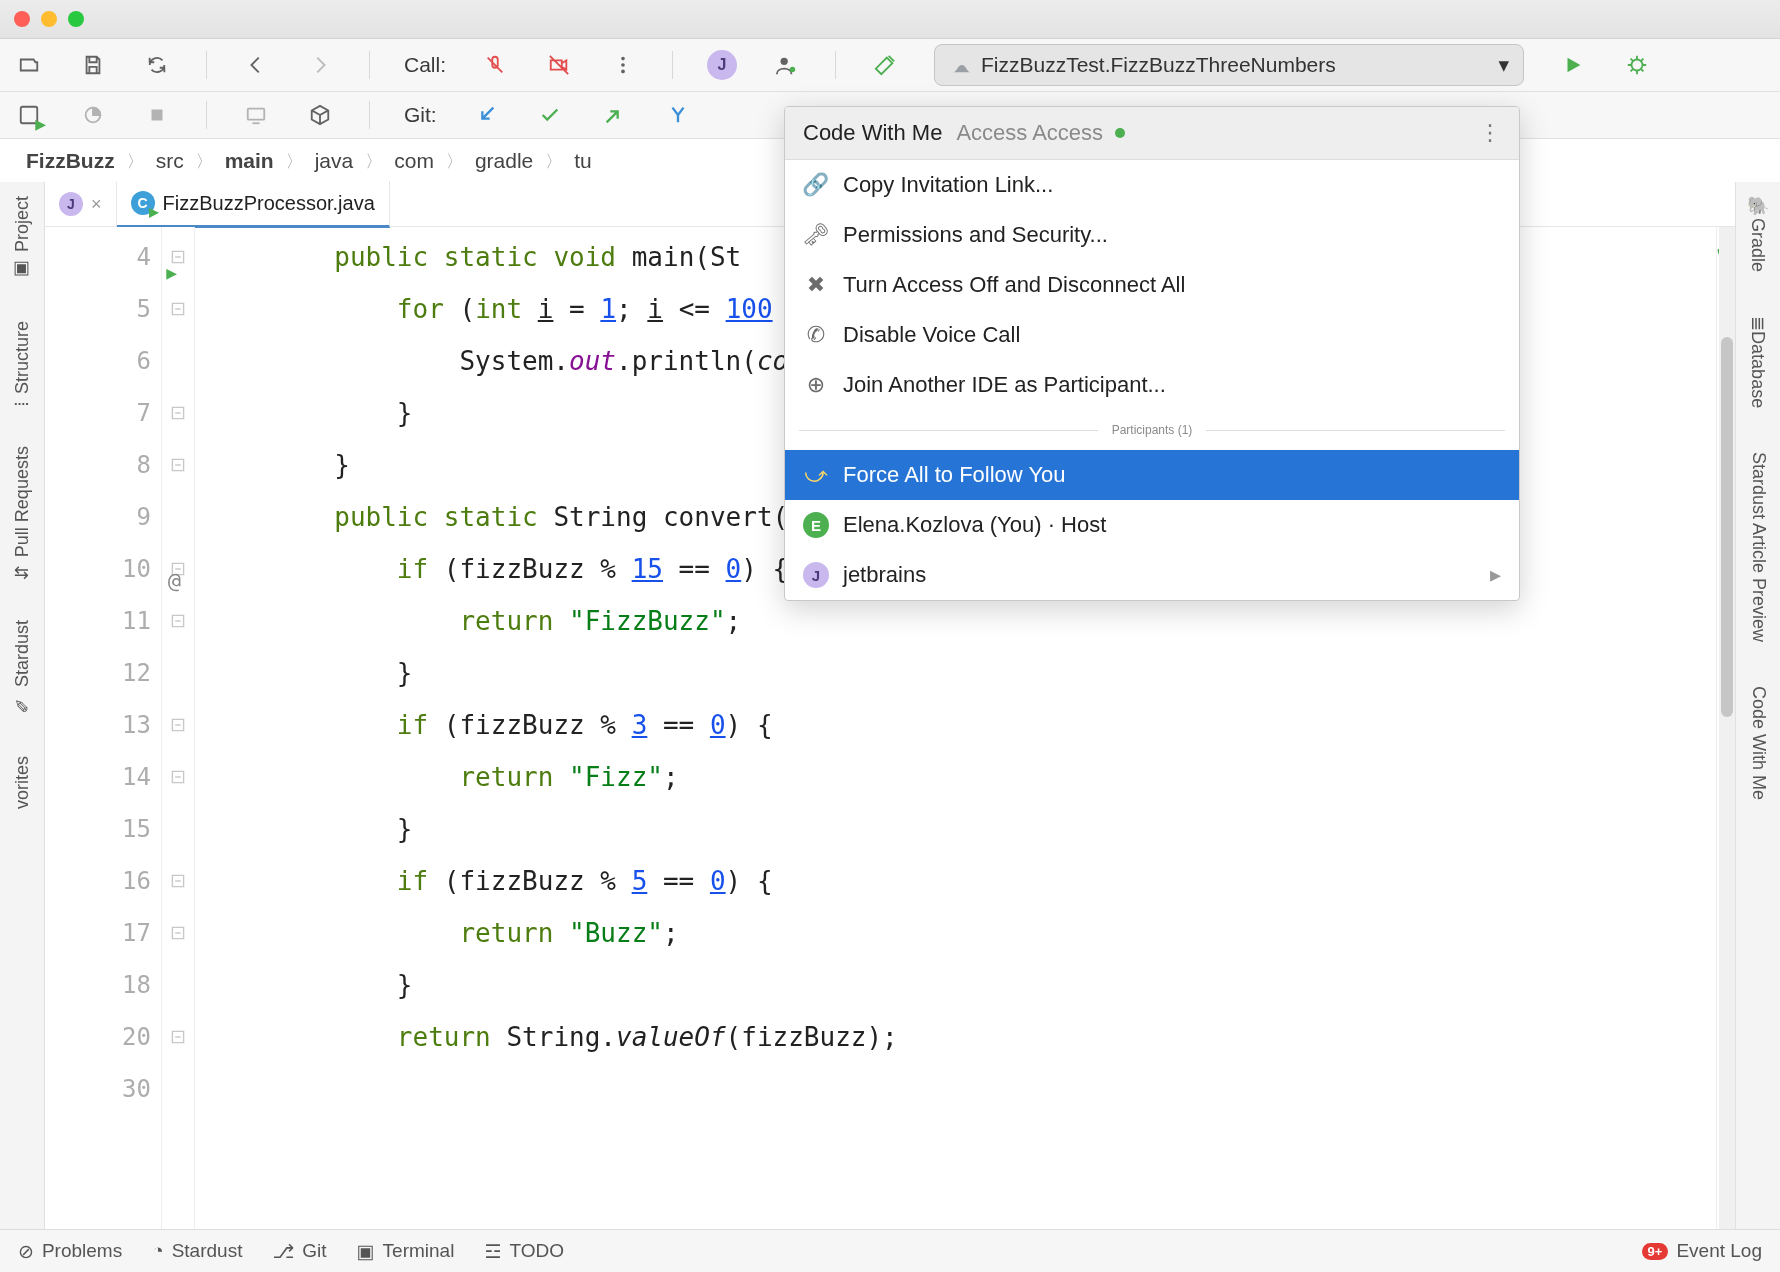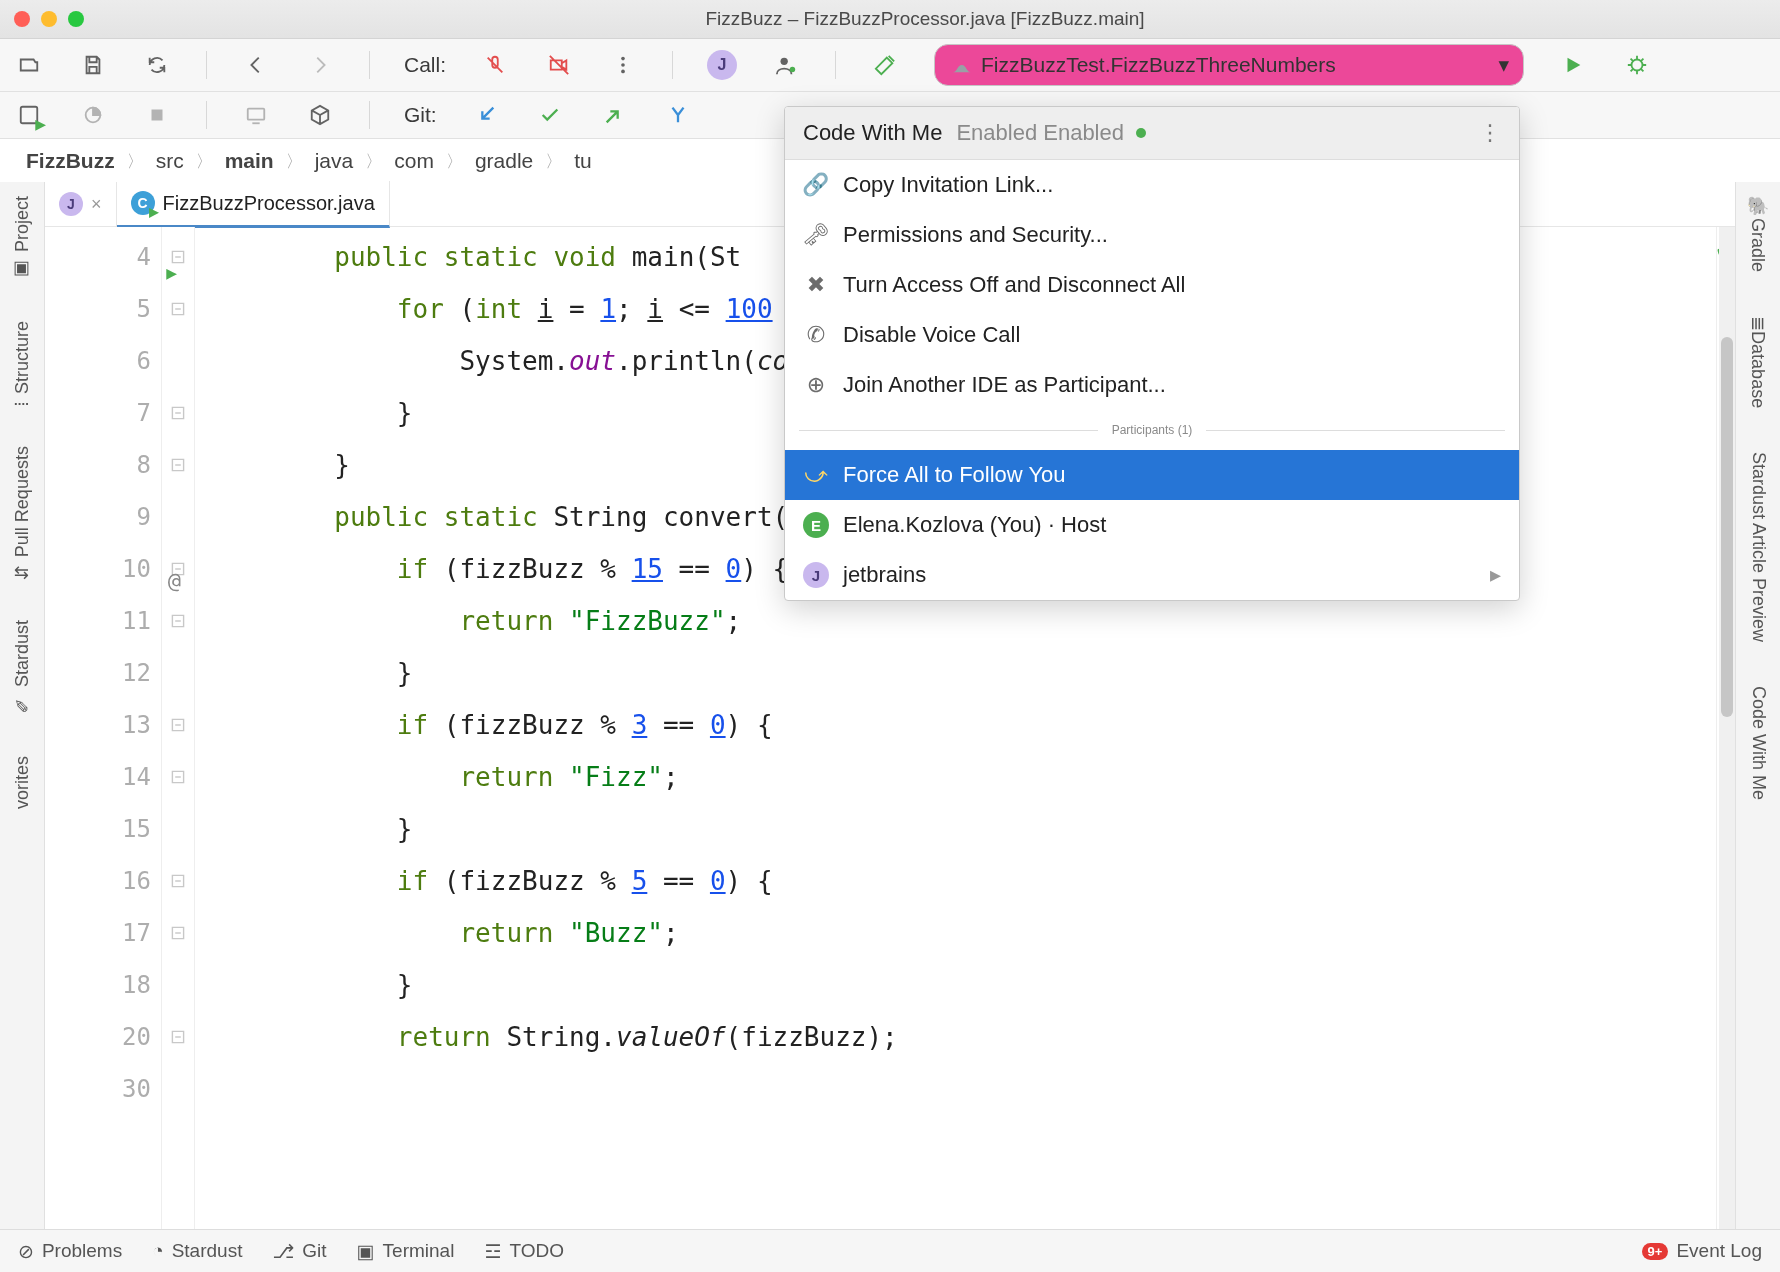--- a/index.html
+++ b/index.html
@@ -14,21 +14,21 @@
 .traffic .g{background:#28c840}
 .title{flex:1;text-align:center;font-size:19px;color:#4a4a4a}
 
 
 .toolbar{height:52px;background:#f7f7f7;border-bottom:1px solid #e1e1e1;display:flex;align-items:center;padding:0 14px;gap:34px}
 .toolbar.tb2{height:46px}
 .tbtn{width:30px;height:30px;display:flex;align-items:center;justify-content:center;color:#636363}
 .tbtn svg{width:22px;height:22px}
 .sep{width:1px;height:28px;background:#d8d8d8}
 .lbl{font-size:21px;color:#3a3a3a}
-.run-sel{border:1px solid #c6c6c6;border-radius:14px;height:40px;display:flex;align-items:center;padding:0 14px;gap:10px;background:#ec4899;font-size:21px;color:#333}
+.run-sel{border:1px solid #c6c6c6;border-radius:8px;height:40px;display:flex;align-items:center;padding:0 14px;gap:10px;background:#e5e5e5;font-size:21px;color:#333}
 .run-sel .chev{margin-left:auto}
 
 
 .crumbs{height:44px;background:#fff;border-bottom:1px solid #e6e6e6;display:flex;align-items:center;padding:0 20px;font-size:21px;color:#444;gap:6px}
 .crumbs .c{padding:0 6px}
 .crumbs .bold{font-weight:600}
 .crumbs .chev{color:#a8a8a8;font-size:17px}
 
 
 .main{position:absolute;top:182px;left:0;right:0;bottom:42px;display:flex}
@@ -98,21 +98,20 @@
 </style>
 </head>
 <body>
 
 <div class="titlebar">
   <div class="traffic">
     <span class="r"></span>
     <span class="y"></span>
     <span class="g"></span>
   </div>
-  <div class="title">FizzBuzz – FizzBuzzProcessor.java [FizzBuzz.main]</div>
 </div>
 
 <div class="toolbar">
   <div class="tbtn">
       <svg viewBox="0 0 24 24" fill="none" stroke="currentColor" stroke-width="2">
         <path d="M3 6h14l2 3h2v9H3z"></path>
       </svg>
     </div>
   <div class="tbtn">
       <svg viewBox="0 0 24 24" fill="none" stroke="currentColor" stroke-width="2">
@@ -408,21 +407,21 @@
     <div class="vtab"><span>🐘</span><span>Gradle</span></div>
     <div class="vtab"><span>≣</span><span>Database</span></div>
     <div class="vtab"><span>Stardust Article Preview</span></div>
     <div class="vtab"><span>Code With Me</span></div>
   </div>
 </div>
 
 <div class="popup">
   <div class="hdr">
     <span class="t">Code With Me</span>
-    <span class="s">Enabled Enabled</span>
+    <span class="s">Access Access</span>
     <span class="dot"></span>
     <span class="more">⋮</span>
   </div>
   <div id="popup-items">
       <div class="mi">
         <span class="ico">🔗</span>
         <span>Copy Invitation Link...</span>
       </div>
       <div class="mi">
         <span class="ico">🗝</span>

